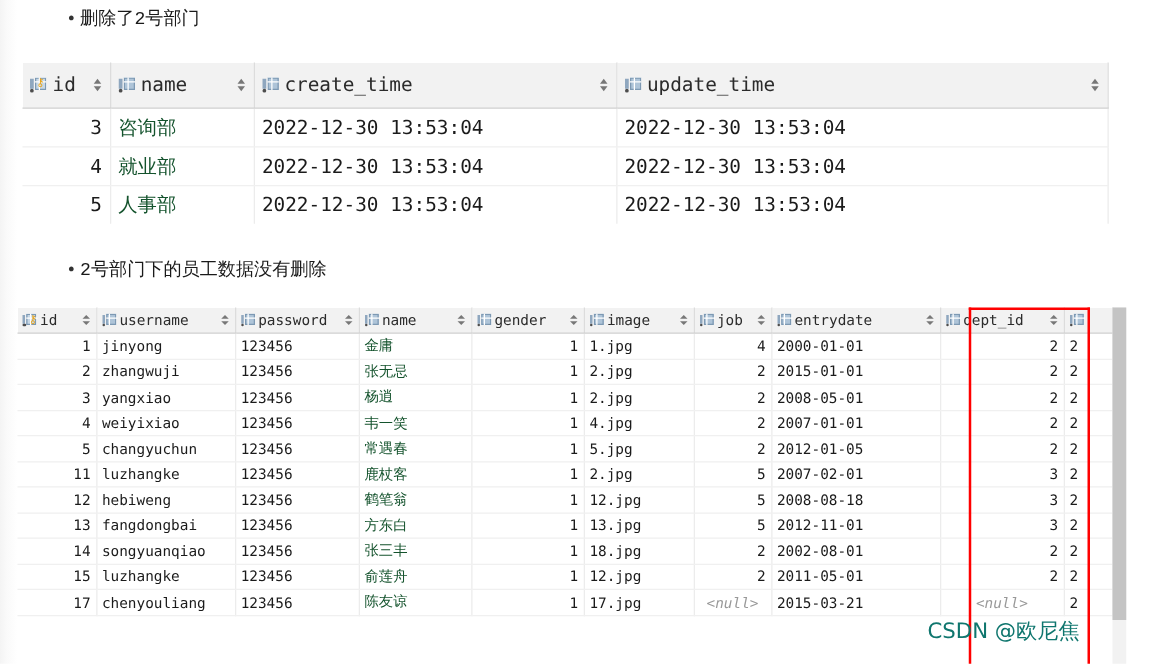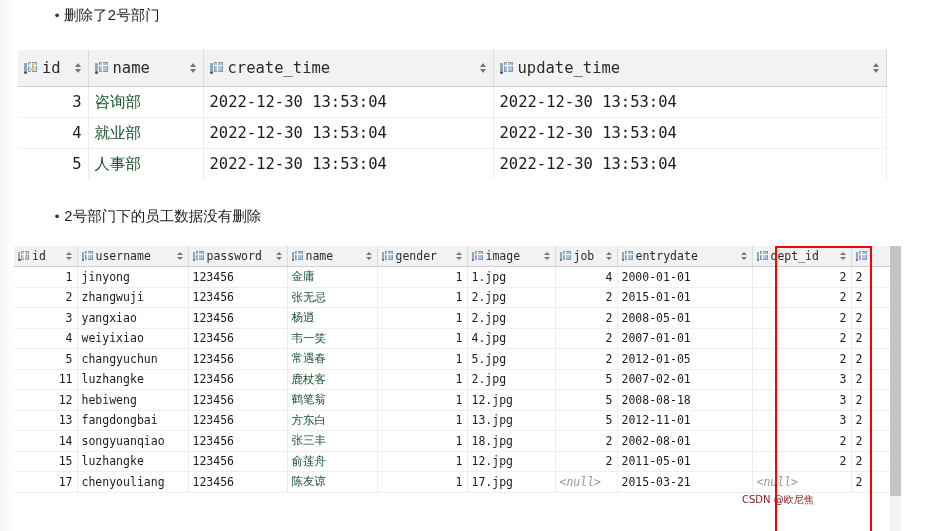--- a/index.html
+++ b/index.html
@@ -80,21 +80,21 @@
     background: #fff;
   }
   .grid td.num { text-align: right; }
   .grid td.cjk {
     font-family: "DejaVu Sans", "Liberation Sans", sans-serif;
     color: #14532d;
   }
   .grid td.nullv {
     color: #999;
     font-style: italic;
-    text-align: left;
+    text-align: center;
   }
 
   
   .hwrap {
     display: flex;
     align-items: center;
     height: 100%;
     gap: 5px;
   }
   .hlabel { flex: 1 1 auto; overflow: hidden; }
@@ -235,22 +235,22 @@
     background: #c4c4c4;
     border-radius: 0;
   }
 
   
   #watermark {
     position: absolute;
     left: 742px;
     top: 493px;
     font-family: "DejaVu Sans", "Liberation Sans", sans-serif;
-    font-size: 10px;
-    color: #7f1d1d;
+    font-size: 17px;
+    color: #0f766e;
     z-index: 6;
     white-space: nowrap;
     pointer-events: none;
   }
 </style>
 </head>
 <body>
 
 <div class="page-edge"></div>
 

